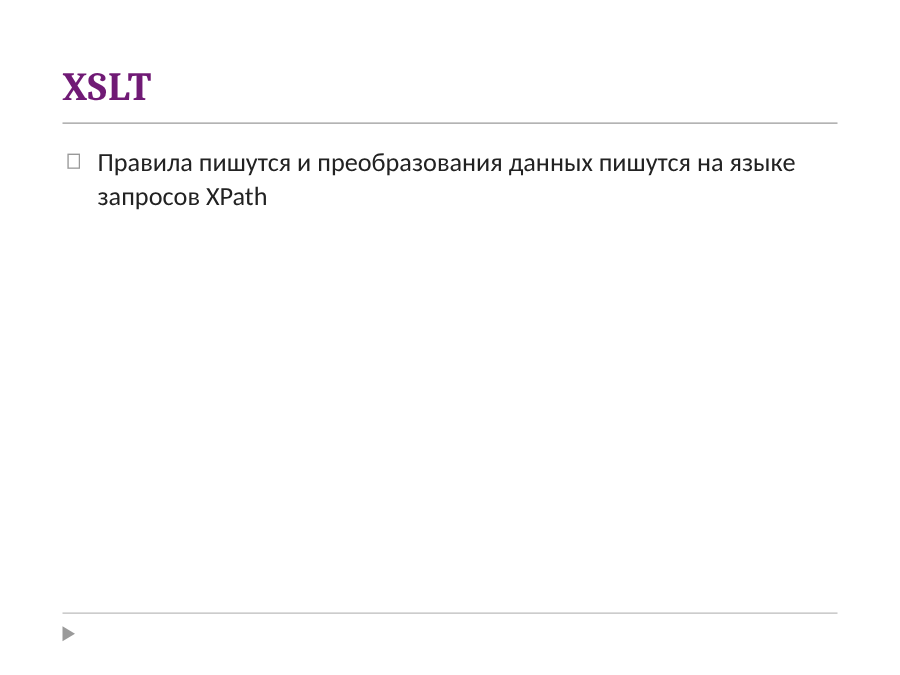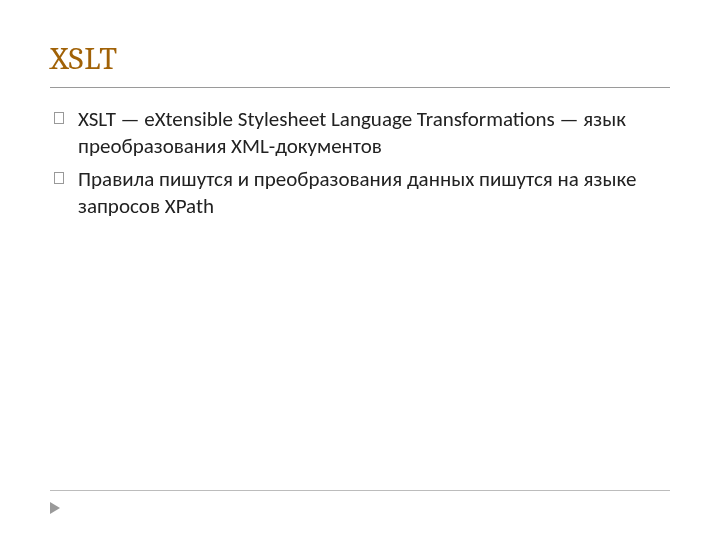--- a/index.html
+++ b/index.html
@@ -22,23 +22,24 @@
       position: relative;
     }
     .title-wrap {
       border-bottom: 1px solid #9a9a9a;
       padding-bottom: 10px;
       margin-bottom: 18px;
     }
     .title {
       font-family: "Cambria", "Georgia", serif;
       font-size: 32px;
-      font-weight: 400;
-      color: #a16207;
+      font-weight: 700;
+      color: #701a75;
       letter-spacing: 1px;
+      margin-top: 11px;
     }
     .bullets {
       list-style: none;
       padding-left: 0;
     }
     .bullets li {
       position: relative;
       padding-left: 28px;
       font-size: 21px;
       line-height: 1.28;
@@ -78,21 +79,20 @@
 </head>
 <body>
 
 <div class="slide">
   <div class="title-wrap">
     <h1 class="title">XSLT</h1>
   </div>
   <ul class="bullets">
     <li>
       <span class="marker-box"></span>
-      <span>XSLT  — eXtensible Stylesheet Language Transformations — язык преобразования XML-документов</span>
     </li>
     <li>
       <span class="marker-box"></span>
       <span>Правила пишутся и преобразования данных пишутся на языке запросов XPath</span>
     </li>
   </ul>
   <div class="footer">
     <span class="footer-arrow"></span>
   </div>
 </div>

